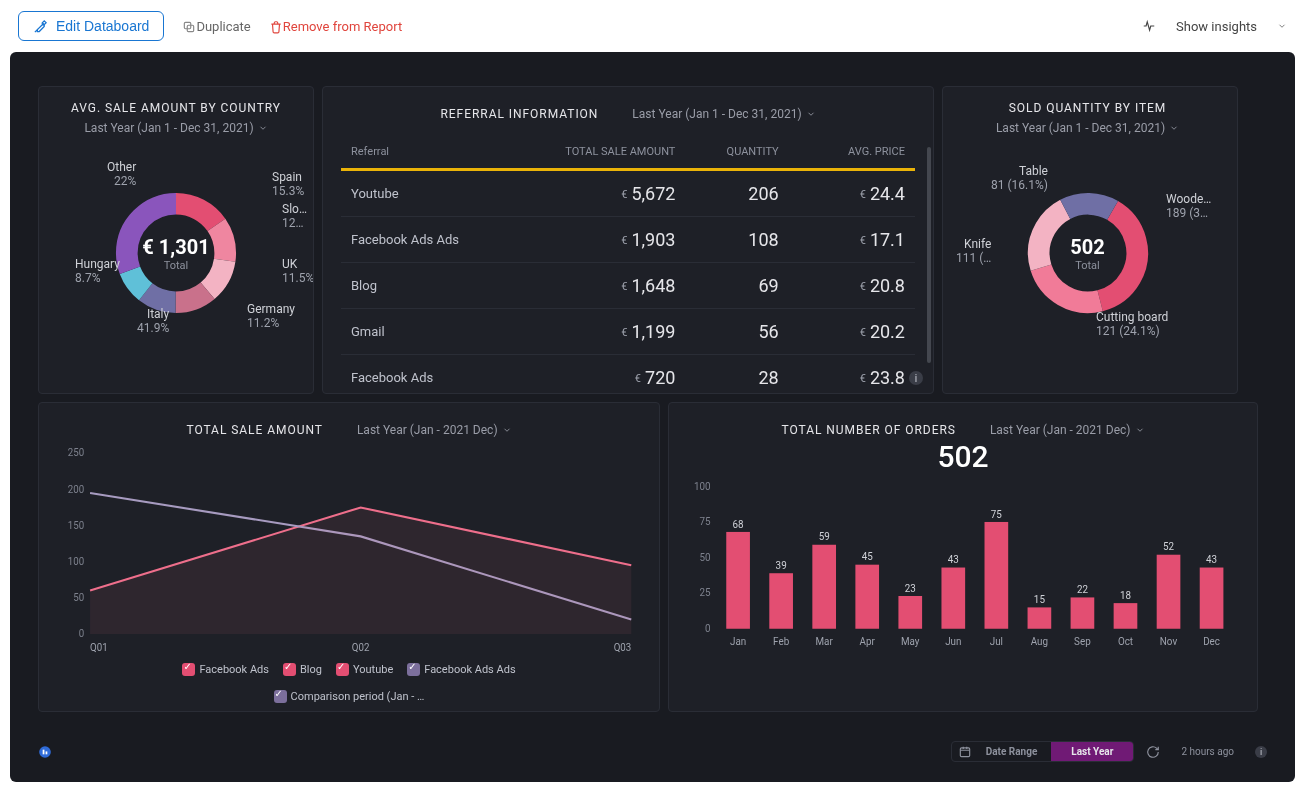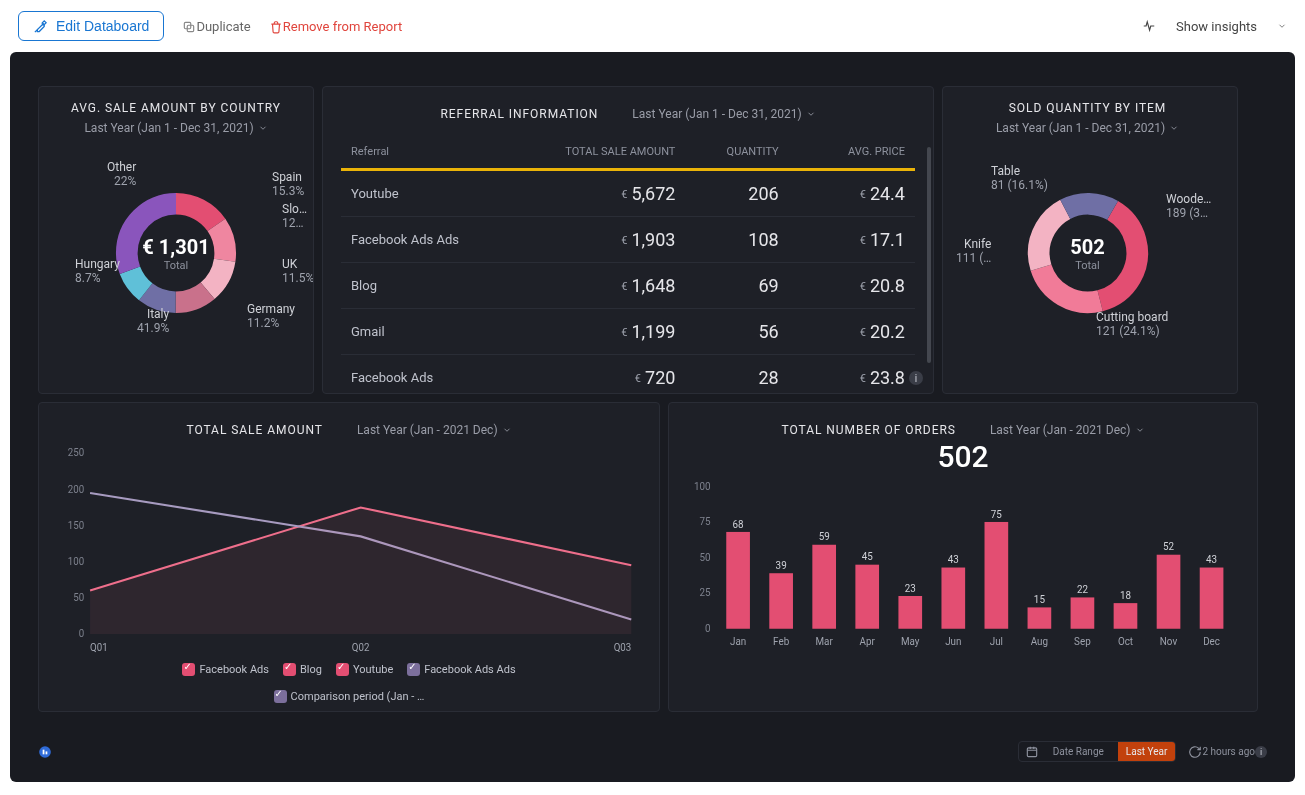--- a/index.html
+++ b/index.html
@@ -161,24 +161,24 @@
   
   .footer {
     margin-top: auto;
     display: flex; align-items: center; gap: 12px;
     color: #8d919d; font-size: 12px; padding-top: 18px;
   }
   .footer .datasource { color: #d8d9dd; font-size: 16px; }
   .footer .pill {
     display: inline-flex; align-items: center; gap: 6px;
     border: 1px solid #2a2d36; border-radius: 4px;
-    font-size: 10px; overflow: hidden;
+    font-size: 10px; overflow: hidden; font-weight: bold;
   }
   .footer .pill .l { padding: 4px 8px; color: #8d919d; }
-  .footer .pill .v { padding: 4px 8px; background: #c2410c; color: #e6e6ea; }
+  .footer .pill .v { padding: 4px 20px; background: #701a75; color: #e6e6ea; }
   .info-dot {
     position: absolute; right: 10px; bottom: 8px;
     width: 14px; height: 14px; border-radius: 50%;
     background: #3a3d47; color: #c9ccd5; font-size: 10px;
     display: inline-flex; align-items: center; justify-content: center;
     cursor: pointer;
   }
   .ico { width: 14px; height: 14px; vertical-align: -2px; }
   .scrollhint { position: absolute; right: 2px; top: 60px; bottom: 30px; width: 4px; background: #44474f; border-radius: 2px; }
 </style>
@@ -339,21 +339,21 @@
             <circle cx="21" cy="21" r="15.9" stroke="#6f6fa5" stroke-dasharray="16.1 83.9" stroke-dashoffset="-83.8"></circle>
           </g>
         </svg>
         <div class="donut-center">
           <div class="big">502</div>
           <div class="small">Total</div>
         </div>
         <div class="dlabel" style="left:210px;top:50px">  <span class="n">Woode…</span><span>189 (3…</span></div>
         <div class="dlabel" style="left:140px;top:168px"> <span class="n">Cutting board</span><span>121 (24.1%)</span></div>
         <div class="dlabel" style="left:0px;top:95px;text-align:right">  <span class="n">Knife</span><span>111 (…</span></div>
-        <div class="dlabel" style="left:35px;top:22px;text-align:left">  <span class="n">Table</span><span>81 (16.1%)</span></div>
+        <div class="dlabel" style="left:35px;top:22px;text-align:right">  <span class="n">Table</span><span>81 (16.1%)</span></div>
       </div>
     </div>
   </div>
 
   <div class="row2">
 
     <div class="card c-sale">
       <div class="title-row">
         <span class="card-title">TOTAL SALE AMOUNT</span>
         <span class="date-range">
@@ -494,21 +494,21 @@
       </svg>
     <span style="flex:1"></span>
     <span class="pill">
       <svg class="ico" viewBox="0 0 24 24" fill="none" stroke="#8d919d" stroke-width="2" style="margin-left:6px">
           <rect x="4" y="5" width="16" height="15" rx="2"></rect>
           <path d="M4 9h16M9 3v4M15 3v4"></path>
         </svg>
       <span class="l">Date Range</span>
       <span class="v">Last Year</span>
     </span>
-    <span style="display:inline-flex;align-items:center;gap:0;font-size:10px">
+    <span style="display:inline-flex;align-items:center;gap:21px;font-size:10px">
       <svg class="ico" viewBox="0 0 24 24" fill="none" stroke="#8d919d" stroke-width="2">
           <path d="M21 12a9 9 0 1 1-3-6.7L21 8"></path>
           <path d="M21 3v5h-5"></path>
         </svg>
       <span>2 hours ago</span>
       <span style="width:12px;height:12px;border-radius:50%;background:#3a3d47;display:inline-flex;align-items:center;justify-content:center;font-size:9px;color:#c9ccd5">i</span>
     </span>
   </div>
 </div>
 

